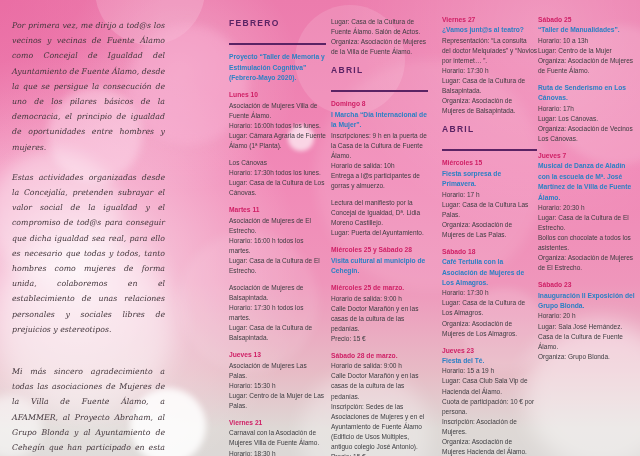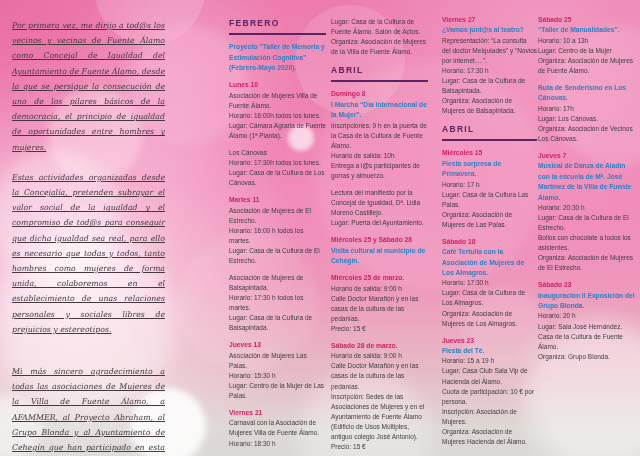--- a/index.html
+++ b/index.html
@@ -13,27 +13,27 @@
       radial-gradient(circle at 12% 60%, rgba(255,255,255,.8) 0%, rgba(255,255,255,.35) 16%, rgba(255,255,255,0) 36%),
       radial-gradient(circle at 28% 16%, rgba(255,255,255,.25) 0%, rgba(255,255,255,0) 20%),
       linear-gradient(180deg, #ec7cad 0%, #f189b7 38%, #ef96bb 62%, #e7bcc6 82%, #ded8d5 94%, #dcd8d6 100%);
   }
   .c { position:absolute; border-radius:50%; pointer-events:none; }
   .col { position:absolute; }
   
   .intro { left:12px; top:18px; width:153px;
     font-family:"DejaVu Serif", serif; font-style:italic;
     font-size:7.8px; line-height:1.95; color:#45383e; text-align:justify; }
-  .intro p { margin-bottom:15px;text-decoration:underline; }
+  .intro p { margin-bottom:15px; }
   .intro p:nth-child(2) { margin-bottom:27px; }
   
   .events { font-size:6.5px; line-height:1.55; color:#3c3c40; }
   .block { margin-bottom:7px; }
   .month { color:#5a2364; font-weight:bold; font-size:8.5px; letter-spacing:1.3px;
-    border-bottom:2px solid #5a2364; padding-bottom:3px; margin:3px 0 4px 0; }
+    border-bottom:2px solid #5a2364; padding-bottom:13px; margin:3px 0 4px 0; }
   .day { color:#cf2066; font-weight:bold; font-size:6.7px; }
   .activity { color:#2b80c4; font-weight:bold; font-size:6.7px; }
   #col-feb { left:229px; top:14px; width:97px; }
   #col-mar { left:331px; top:17px; width:97px; }
   #col-abr { left:436px; top:15px; width:95px;margin-left:6px; }
   #col-may { left:538px; top:15px; width:99px; }
 </style>
 </head>
 <body>
 

